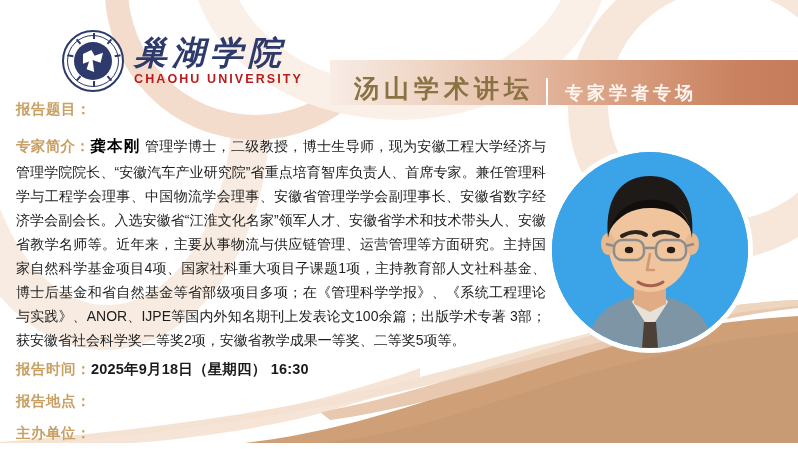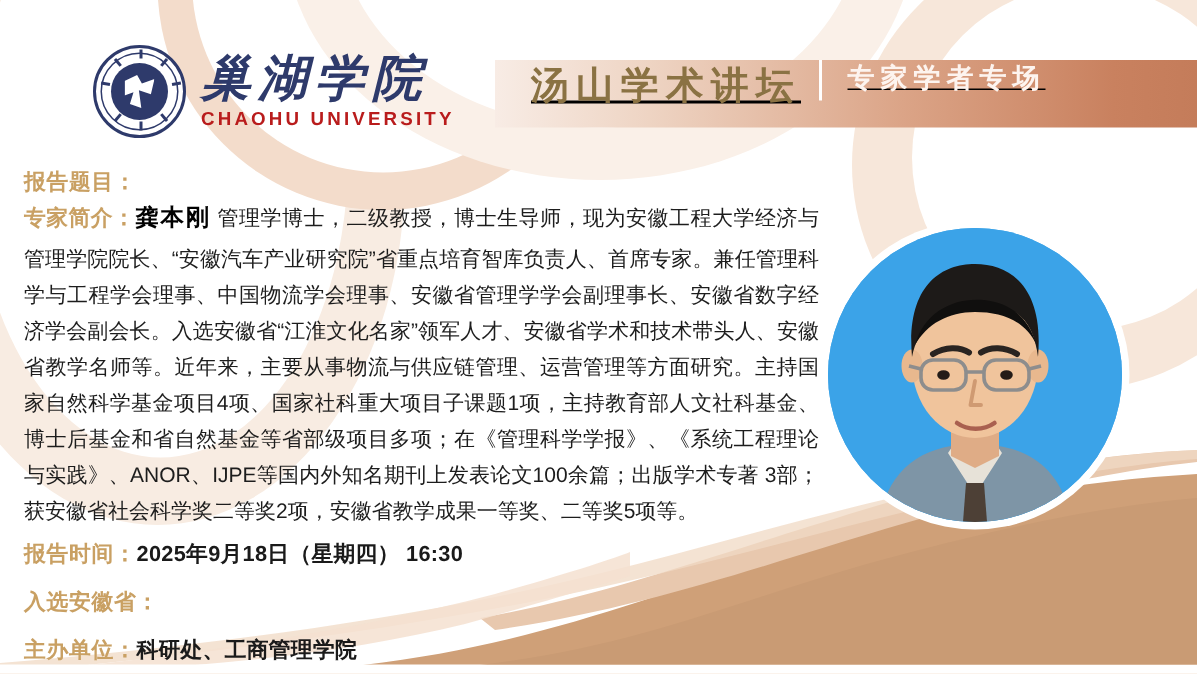--- a/index.html
+++ b/index.html
@@ -80,23 +80,23 @@
     font-family:"Liberation Serif","DejaVu Serif",serif;
     font-size:33px;font-weight:700;color:#2e3a6b;
     letter-spacing:5px;line-height:1.05;font-style:italic;
   }
   .wordmark .en{
     font-size:12.5px;font-weight:700;color:#b91c1c;
     letter-spacing:2.1px;margin-top:2px;
   }
 
   .banner{
-    position:absolute;left:330px;top:40px;width:468px;height:45px;
+    position:absolute;left:330px;top:60px;width:468px;height:45px;
     background:linear-gradient(90deg,#f8ece5 0%,#eed4c3 22%,#dba487 58%,#c9815f 88%,#c47c5a 100%);
-    display:flex;align-items:flex-start;text-decoration:underline;
+    display:flex;align-items:flex-end;
   }
   .banner .b-main{
     margin-left:24px;
     font-family:"Liberation Serif","DejaVu Serif",serif;
     font-size:25px;font-weight:700;color:#8a7243;
     letter-spacing:5px;
   }
   .banner .b-div{
     width:2px;height:27px;background:#ffffff;margin:0 17px 0 12px;
   }
@@ -110,21 +110,21 @@
 
   .row{display:flex;align-items:flex-start;}
   .lbl{
     color:#c9a063;font-size:14.5px;font-weight:700;
     letter-spacing:.5px;white-space:nowrap;flex:0 0 auto;
   }
   .val{
     color:#1a1a1a;font-size:14.5px;font-weight:700;letter-spacing:.2px;
   }
 
-  .title-row{position:absolute;left:16px;top:20px;align-items:center;}
+  .title-row{position:absolute;left:16px;top:8px;align-items:center;}
   .title-row .val{font-size:15px;}
 
   .bio-row{position:absolute;left:16px;top:42px;width:530px;}
   .bio-lbl{
     color:#c9a063;font-size:14.5px;font-weight:700;white-space:nowrap;
   }
   .bio-body{
     font-size:14px;color:#1a1a1a;line-height:1.72;
     text-align:justify;margin-top:-1px;
   }
@@ -219,26 +219,25 @@
         <span class="bio-lbl">专家简介：</span><span class="bio-name">龚本刚</span> <span class="bio-text">管理学博士，二级教授，博士生导师，现为安徽工程大学经济与管理学院院长、“安徽汽车产业研究院”省重点培育智库负责人、首席专家。兼任管理科学与工程学会理事、中国物流学会理事、安徽省管理学学会副理事长、安徽省数字经济学会副会长。入选安徽省“江淮文化名家”领军人才、安徽省学术和技术带头人、安徽省教学名师等。近年来，主要从事物流与供应链管理、运营管理等方面研究。主持国家自然科学基金项目4项、国家社科重大项目子课题1项，主持教育部人文社科基金、博士后基金和省自然基金等省部级项目多项；在《管理科学学报》、《系统工程理论与实践》、ANOR、IJPE等国内外知名期刊上发表论文100余篇；出版学术专著 3部；获安徽省社会科学奖二等奖2项，安徽省教学成果一等奖、二等奖5项等。</span>
       </div>
     </div>
 
     <div class="row meta meta-time">
       <span class="lbl">报告时间：</span>
       <span class="val">2025年9月18日（星期四） 16:30</span>
     </div>
 
     <div class="row meta meta-place">
-      <span class="lbl">入选安徽省：</span>
+      <span class="lbl">报告地点：</span>
     </div>
 
     <div class="row meta meta-host">
       <span class="lbl">主办单位：</span>
-      <span class="val">科研处、工商管理学院</span>
     </div>
   </div>
 
   <div class="portrait">
     <svg class="face" viewBox="0 0 196 196">
       <rect width="196" height="196" fill="#3ba3e8"></rect>
 
       <path d="M34 196 C 40 158, 66 144, 98 144 C 130 144, 156 158, 162 196 Z" fill="#7e95a6"></path>
       <path d="M80 150 L 98 178 L 116 150 L 112 144 L 98 158 L 84 144 Z" fill="#e7e2d8"></path>
       <path d="M92 170 L 104 170 L 106 196 L 90 196 Z" fill="#4d4036"></path>

